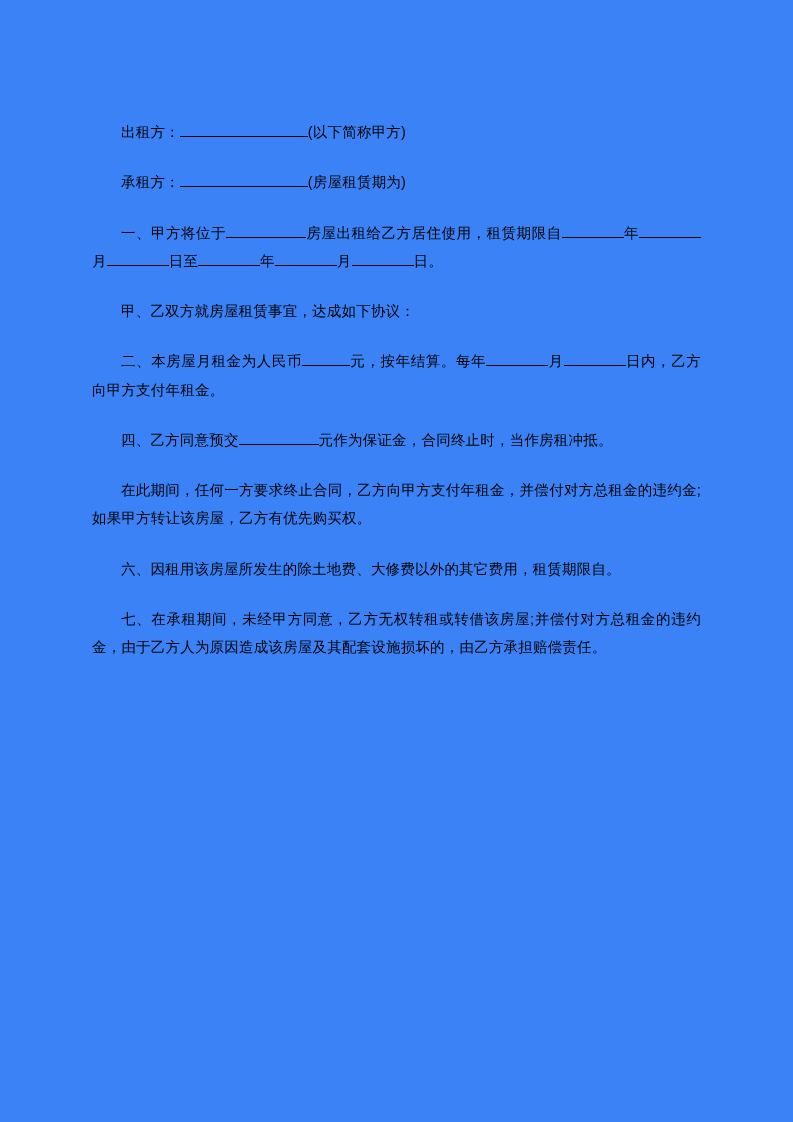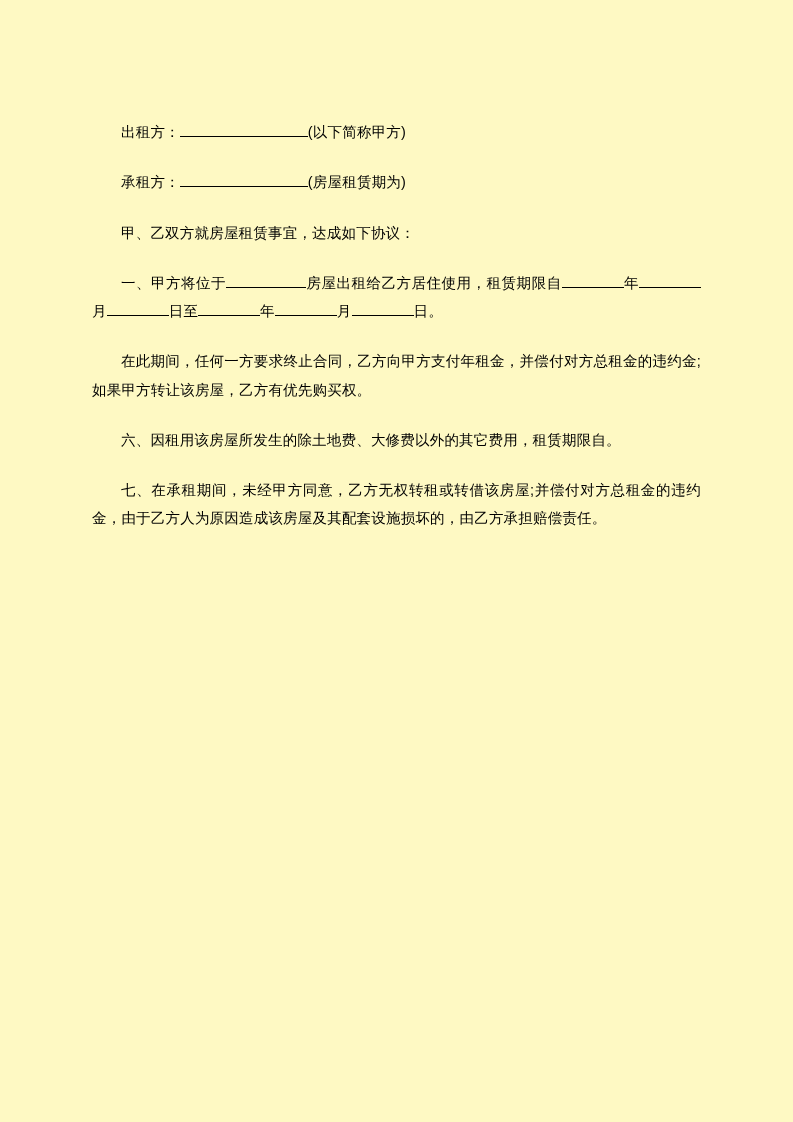--- a/index.html
+++ b/index.html
@@ -12,21 +12,21 @@
     height: 1122px;
     font-family: "Liberation Sans", "DejaVu Sans", sans-serif;
     color: #000000;
   }
   .page {
     position: relative;
     width: 793px;
     height: 1122px;
     box-sizing: border-box;
     padding: 118px 92px 60px 92px;
-    background: #fef9c3;
+    background: #3b82f6;
   }
   .doc-body {
     font-size: 14.5px;
     line-height: 1.95;
   }
   .para {
     margin: 0 0 22px 0;
     text-align: justify;
     text-justify: inter-ideograph;
     letter-spacing: 0.2px;
@@ -53,29 +53,35 @@
 
     <p class="para indent">
       <span>出租方：</span><span class="blank b-xl"></span><span>(以下简称甲方)</span>
     </p>
 
     <p class="para indent">
       <span>承租方：</span><span class="blank b-xl"></span><span>(房屋租赁期为)</span>
     </p>
 
     <p class="para indent">
+      <span>一、甲方将位于</span><span class="blank b-lg"></span><span>房屋出租给乙方居住使用，租赁期限自</span><span class="blank b-md"></span><span>年</span><span class="blank b-md"></span><span>月</span><span class="blank b-md"></span><span>日至</span><span class="blank b-md"></span><span>年</span><span class="blank b-md"></span><span>月</span><span class="blank b-md"></span><span>日。</span>
+    </p>
+
+    <p class="para indent">
       <span>甲、乙双方就房屋租赁事宜，达成如下协议：</span>
     </p>
 
     <p class="para indent">
-      <span>一、甲方将位于</span><span class="blank b-lg"></span><span>房屋出租给乙方居住使用，租赁期限自</span><span class="blank b-md"></span><span>年</span><span class="blank b-md"></span><span>月</span><span class="blank b-md"></span><span>日至</span><span class="blank b-md"></span><span>年</span><span class="blank b-md"></span><span>月</span><span class="blank b-md"></span><span>日。</span>
+      <span>二、本房屋月租金为人民币</span><span class="blank b-sm"></span><span>元，按年结算。每年</span><span class="blank b-md"></span><span>月</span><span class="blank b-md"></span><span>日内，乙方向甲方支付年租金。</span>
     </p>
 
 
-
+    <p class="para indent">
+      <span>四、乙方同意预交</span><span class="blank b-lg"></span><span>元作为保证金，合同终止时，当作房租冲抵。</span>
+    </p>
 
 
     <p class="para indent">
       <span>在此期间，任何一方要求终止合同，乙方向甲方支付年租金，并偿付对方总租金的违约金;如果甲方转让该房屋，乙方有优先购买权。</span>
     </p>
 
     <p class="para indent">
       <span>六、因租用该房屋所发生的除土地费、大修费以外的其它费用，租赁期限自。</span>
     </p>
 

